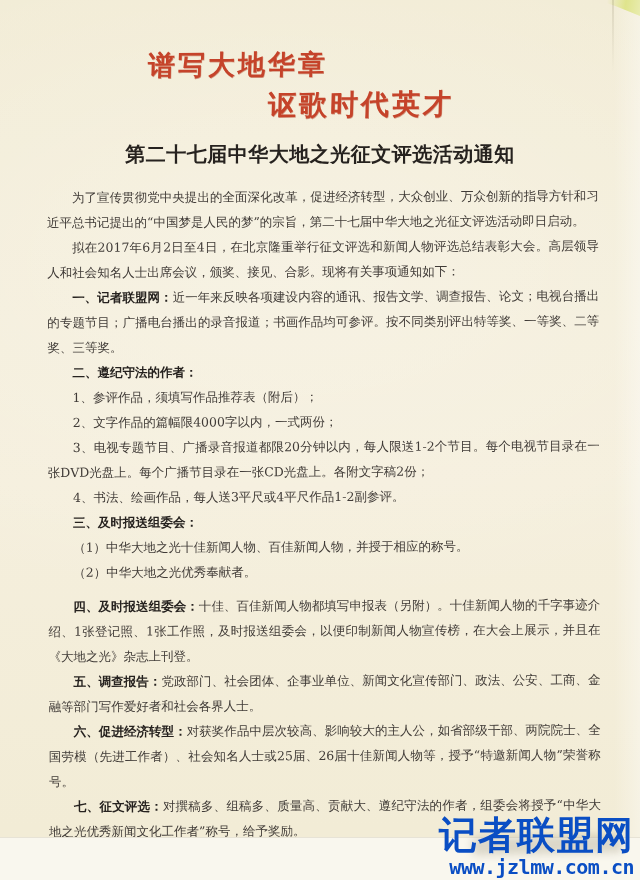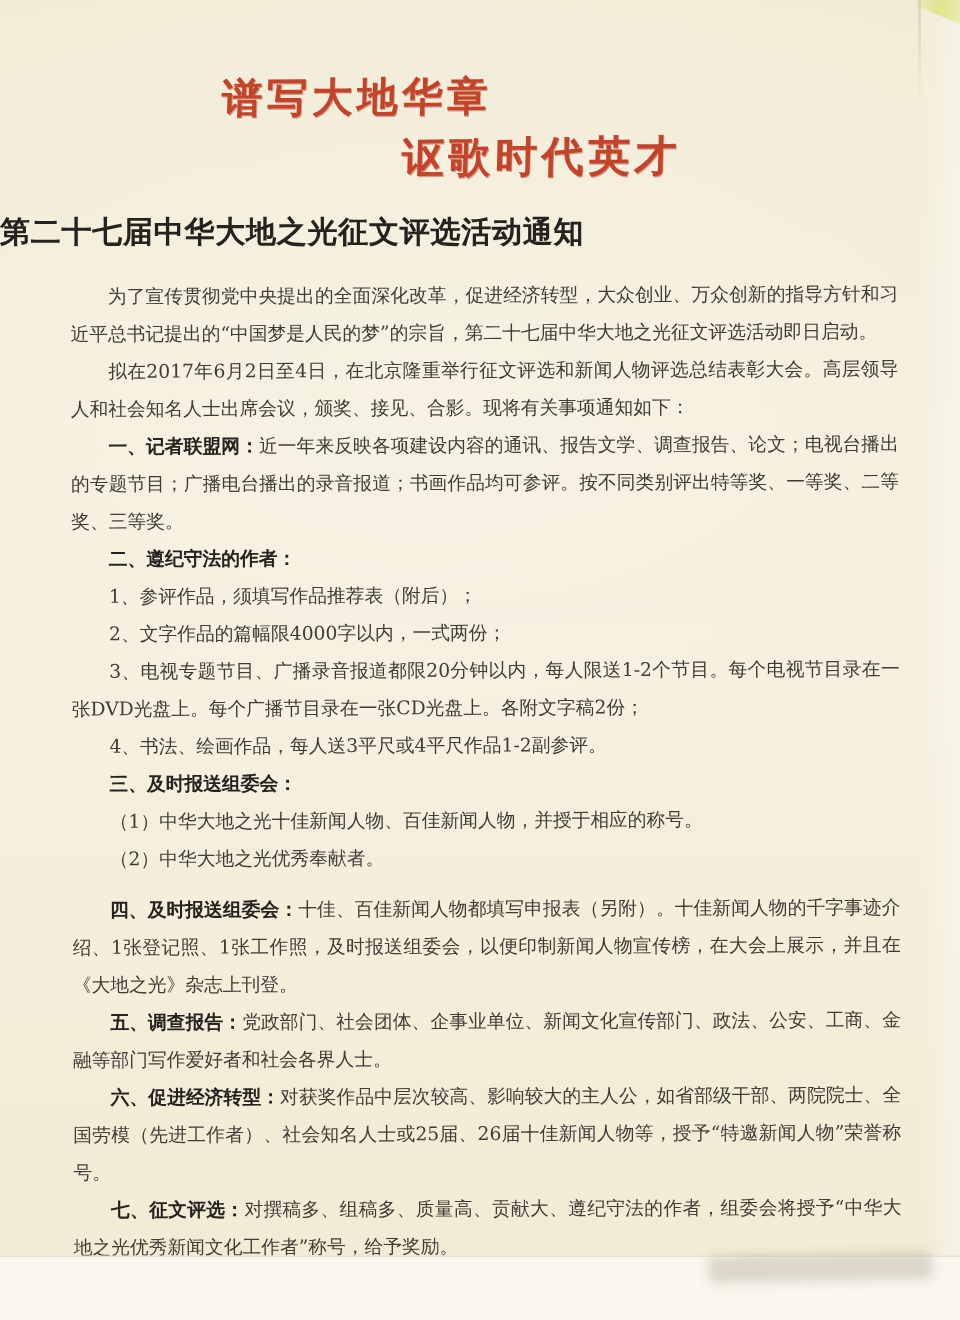--- a/index.html
+++ b/index.html
@@ -32,20 +32,21 @@
     font-weight:bold;
     letter-spacing:3px;
     transform:skewX(-2deg) rotate(-0.5deg);
     text-shadow:0.6px 0.8px 0 rgba(173,58,30,0.45);
     white-space:nowrap;
   }
   .s1{left:148px;top:47px;font-size:27px;}
   .s2{left:268px;top:86px;font-size:28px;}
   .title{
     position:absolute;left:0;right:0;top:141px;margin:0;
+    text-align:center;
     font-size:20px;font-weight:bold;
     color:var(--heading-ink,#26221f);
     letter-spacing:0.5px;
   }
   .doc-body{
     position:absolute;left:48px;right:40px;top:184px;
     font-size:12.5px;line-height:25px;
     text-align:justify;text-justify:inter-ideograph;
     color:var(--ink,#403b37);
     transform:rotate(-0.2deg);
@@ -107,13 +108,17 @@
       <p class="para">（2）中华大地之光优秀奉献者。</p>
       <p class="para gap"><b>四、及时报送组委会：</b>十佳、百佳新闻人物都填写申报表（另附）。十佳新闻人物的千字事迹介绍、1张登记照、1张工作照，及时报送组委会，以便印制新闻人物宣传榜，在大会上展示，并且在《大地之光》杂志上刊登。</p>
       <p class="para"><b>五、调查报告：</b>党政部门、社会团体、企事业单位、新闻文化宣传部门、政法、公安、工商、金融等部门写作爱好者和社会各界人士。</p>
       <p class="para"><b>六、促进经济转型：</b>对获奖作品中层次较高、影响较大的主人公，如省部级干部、两院院士、全国劳模（先进工作者）、社会知名人士或25届、26届十佳新闻人物等，授予“特邀新闻人物”荣誉称号。</p>
       <p class="para"><b>七、征文评选：</b>对撰稿多、组稿多、质量高、贡献大、遵纪守法的作者，组委会将授予“中华大地之光优秀新闻文化工作者”称号，给予奖励。</p>
     </div>
 
   <div class="bottom-strip"></div>
   <div class="ghost-stamp"></div>
 
+  <div class="watermark">
+    <div class="wm-name">记者联盟网</div>
+    <div class="wm-url">www.jzlmw.com.cn</div>
+  </div>
 </div>
 
 </body></html>

